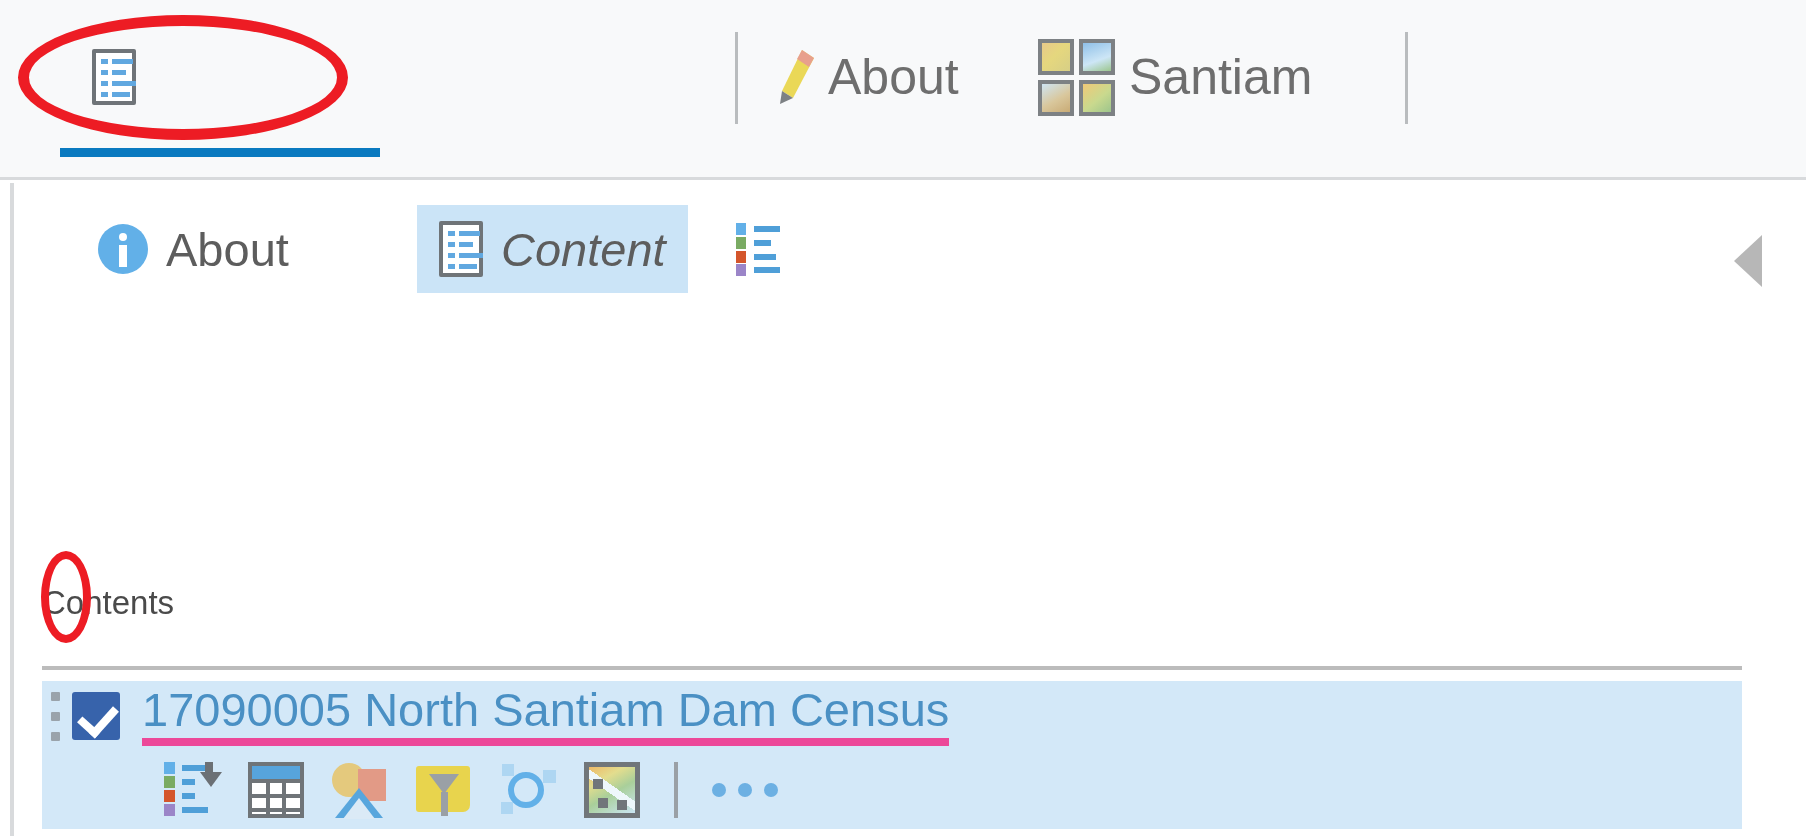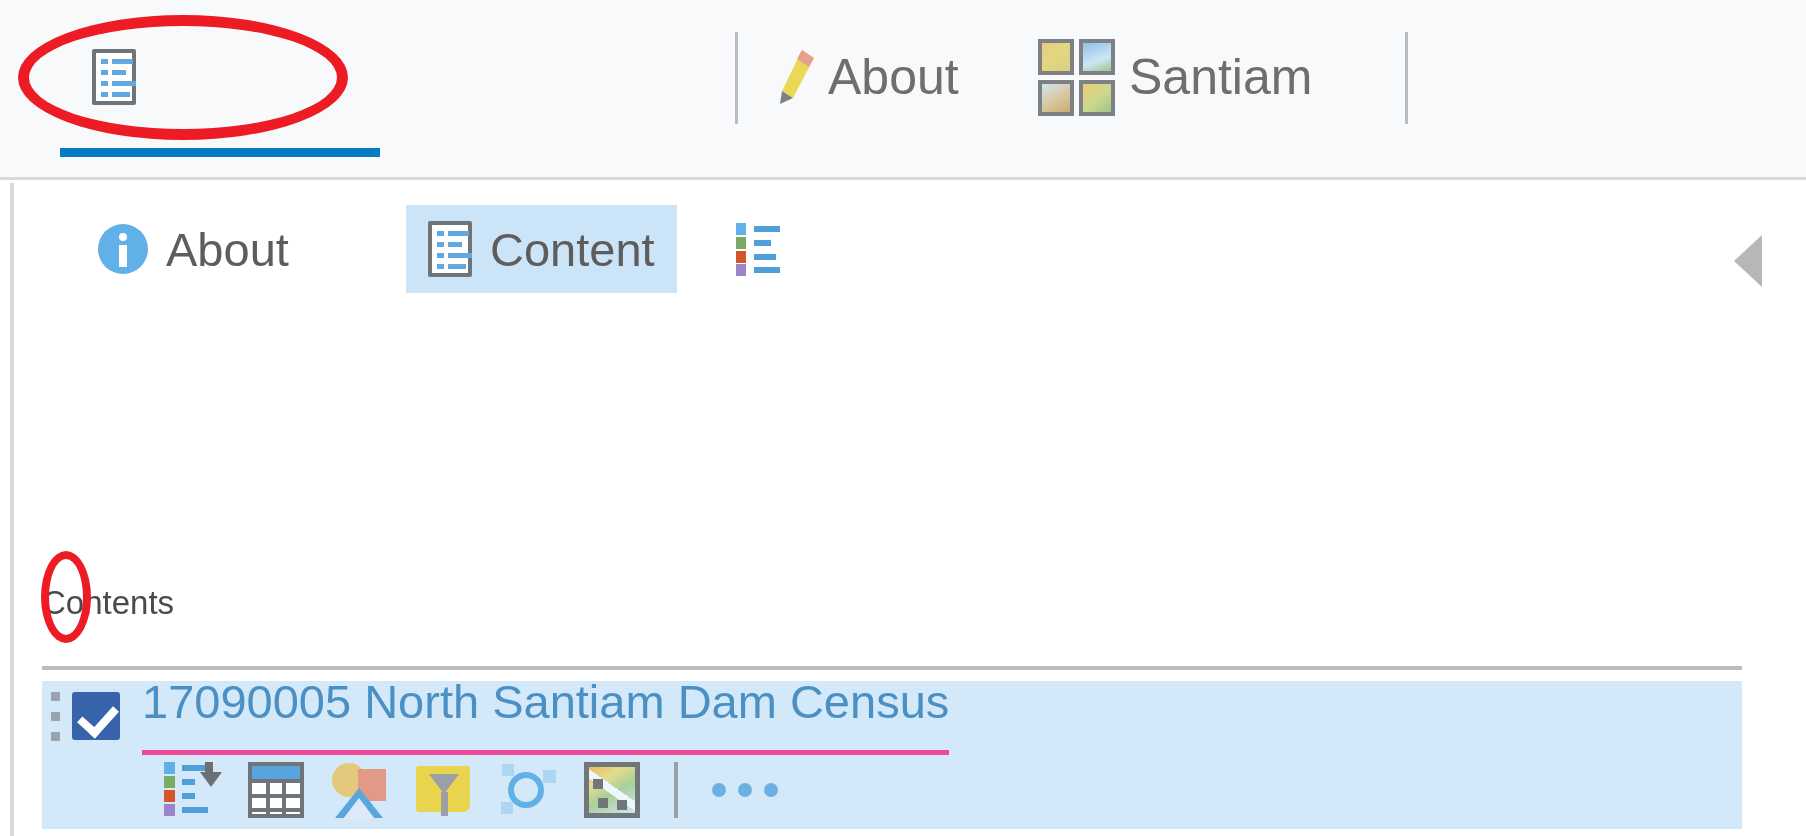--- a/index.html
+++ b/index.html
@@ -231,22 +231,22 @@
     width: 16px; height: 28px;
     border: solid #ffffff;
     border-width: 0 8px 8px 0;
     transform: rotate(42deg);
   }
   .layer-name {
     font-size: 47px; color: #4a90c4; line-height: 1;
     white-space: nowrap;
   }
   .layer-name.linked {
-    border-bottom: 5px solid #ec4899;
-    padding-bottom: 25px;
+    border-bottom: 8px solid #ec4899;
+    padding-bottom: 5px;
   }
   .layer-tools {
     display: flex; align-items: center; gap: 28px;
     padding-left: 122px; height: 78px;
   }
   .lt { width: 56px; height: 56px; flex: none; position: relative; cursor: pointer; }
   .lt-sep { width: 4px; height: 56px; background: #9aa0a6; flex: none; margin: 0 6px; }
   .lt-more { display: flex; gap: 12px; align-items: center; cursor: pointer; }
   .lt-more span { width: 14px; height: 14px; border-radius: 50%; background: #6cb0e3; display:block; }
 
@@ -374,21 +374,21 @@
 
   <div class="panel">
 
     <div class="tabs">
 
       <div class="tab" style="left:62px; top:22px;">
         <span class="icon-info"></span>
         <span class="tab-label">About</span>
       </div>
 
-      <div class="tab selected" style="left:392px; top:22px;">
+      <div class="tab selected" style="left:403px; top:22px;font-style:italic;">
         <span class="icon-details">
           <i class="sq" style="top:6px;"></i>
             <i class="ln" style="top:6px; width:21px;"></i>
           <i class="sq" style="top:17px;"></i>
             <i class="ln" style="top:17px; width:14px;"></i>
           <i class="sq" style="top:28px;"></i>
             <i class="ln" style="top:28px; width:24px;"></i>
           <i class="sq" style="top:39px;"></i>
             <i class="ln" style="top:39px; width:18px;"></i>
         </span>

